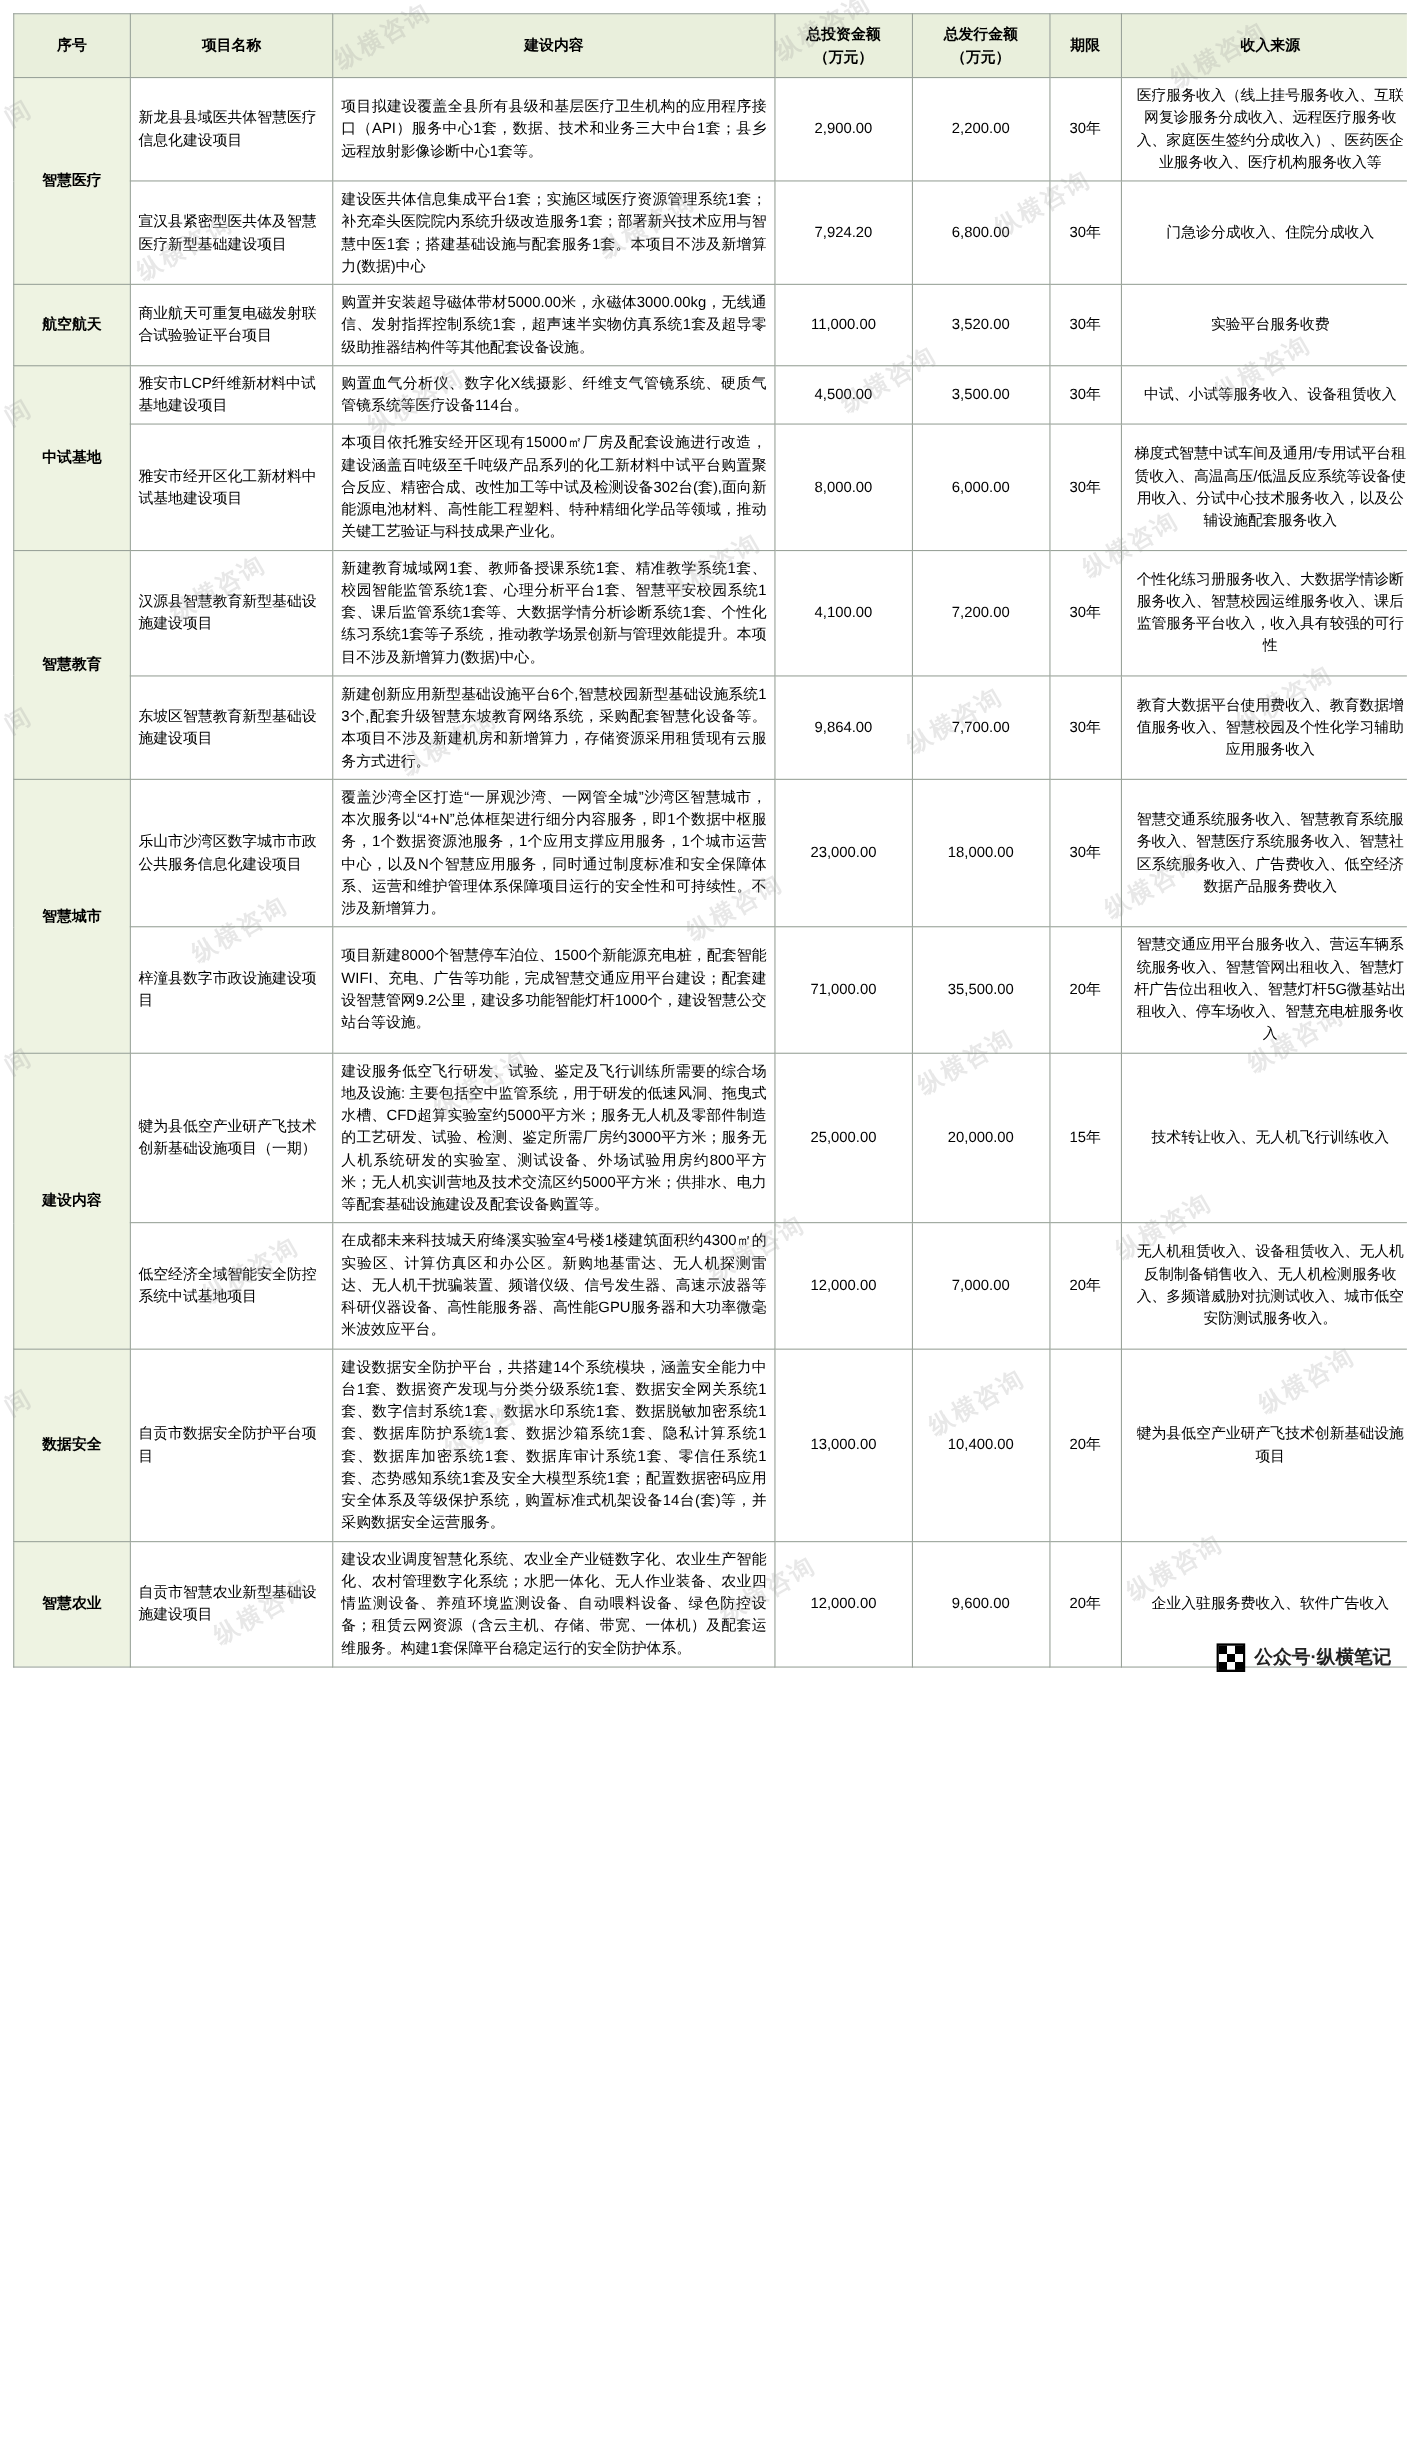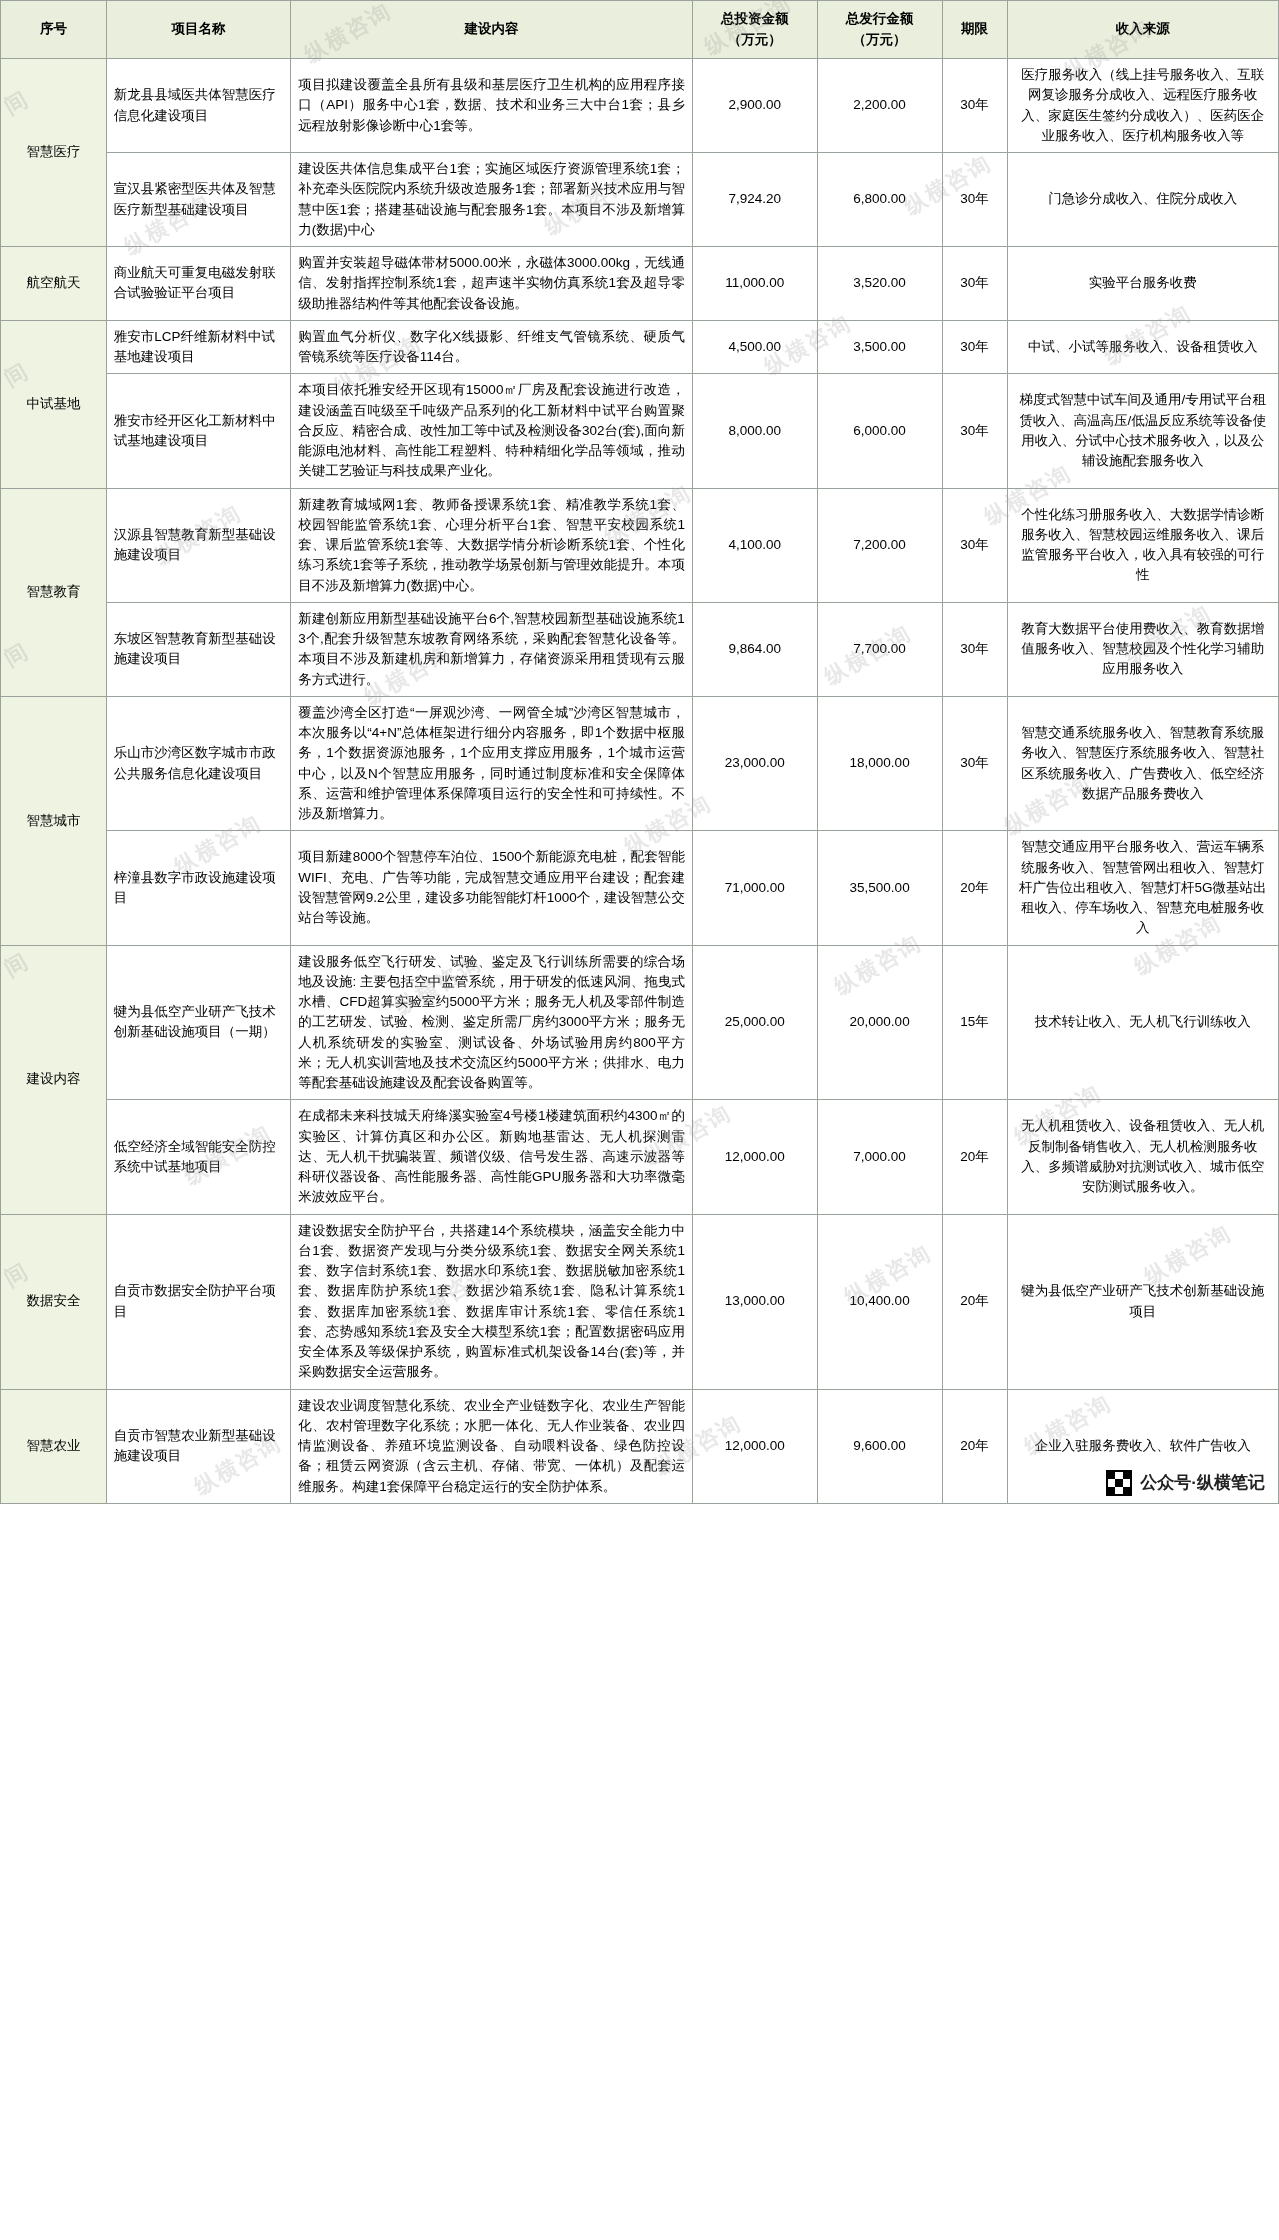--- a/index.html
+++ b/index.html
@@ -8,21 +8,21 @@
     padding: 0;
     background: #ffffff;
     font-family: "Liberation Sans", sans-serif;
   }
   body {
     width: 1279px;
   }
   .sheet {
     position: relative;
     width: 1279px;
-    padding: 0;
+    padding: 12px;
   }
   table.main {
     border-collapse: collapse;
     width: 1279px;
     table-layout: fixed;
   }
   table.main th, table.main td {
     border: 1px solid #9aa39a;
     vertical-align: middle;
     padding: 6px 7px;
@@ -35,21 +35,21 @@
     background: #e9efdc;
     text-align: center;
     font-weight: bold;
     font-size: 15px;
     padding: 10px 4px;
     height: 58px;
   }
   td.cat {
     background: #eef3e2;
     text-align: center;
-    font-weight: normal;
+    font-weight: bold;
     font-size: 14.5px;
     width: 78px;
   }
   td.name {
     width: 136px;
     text-align: left;
     font-size: 13.5px;
   }
   td.content {
     width: 296px;

